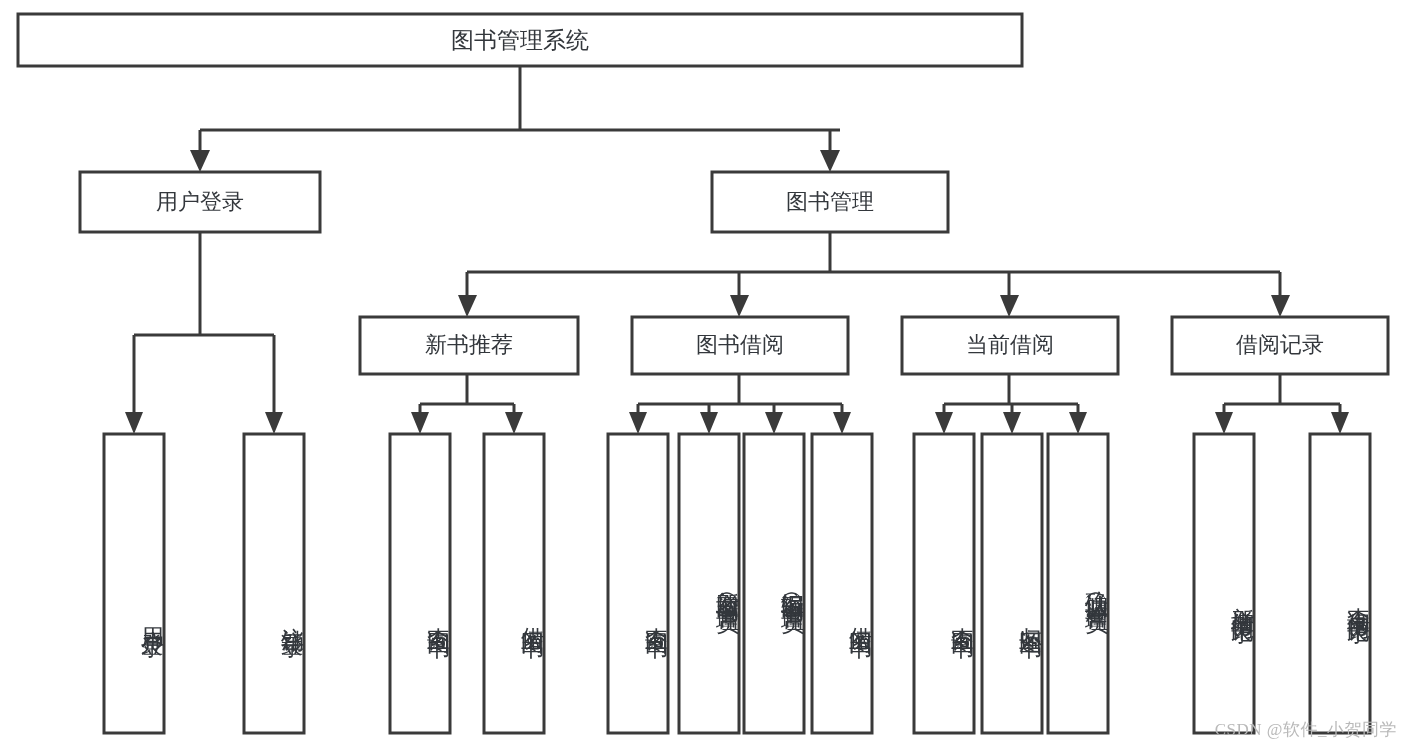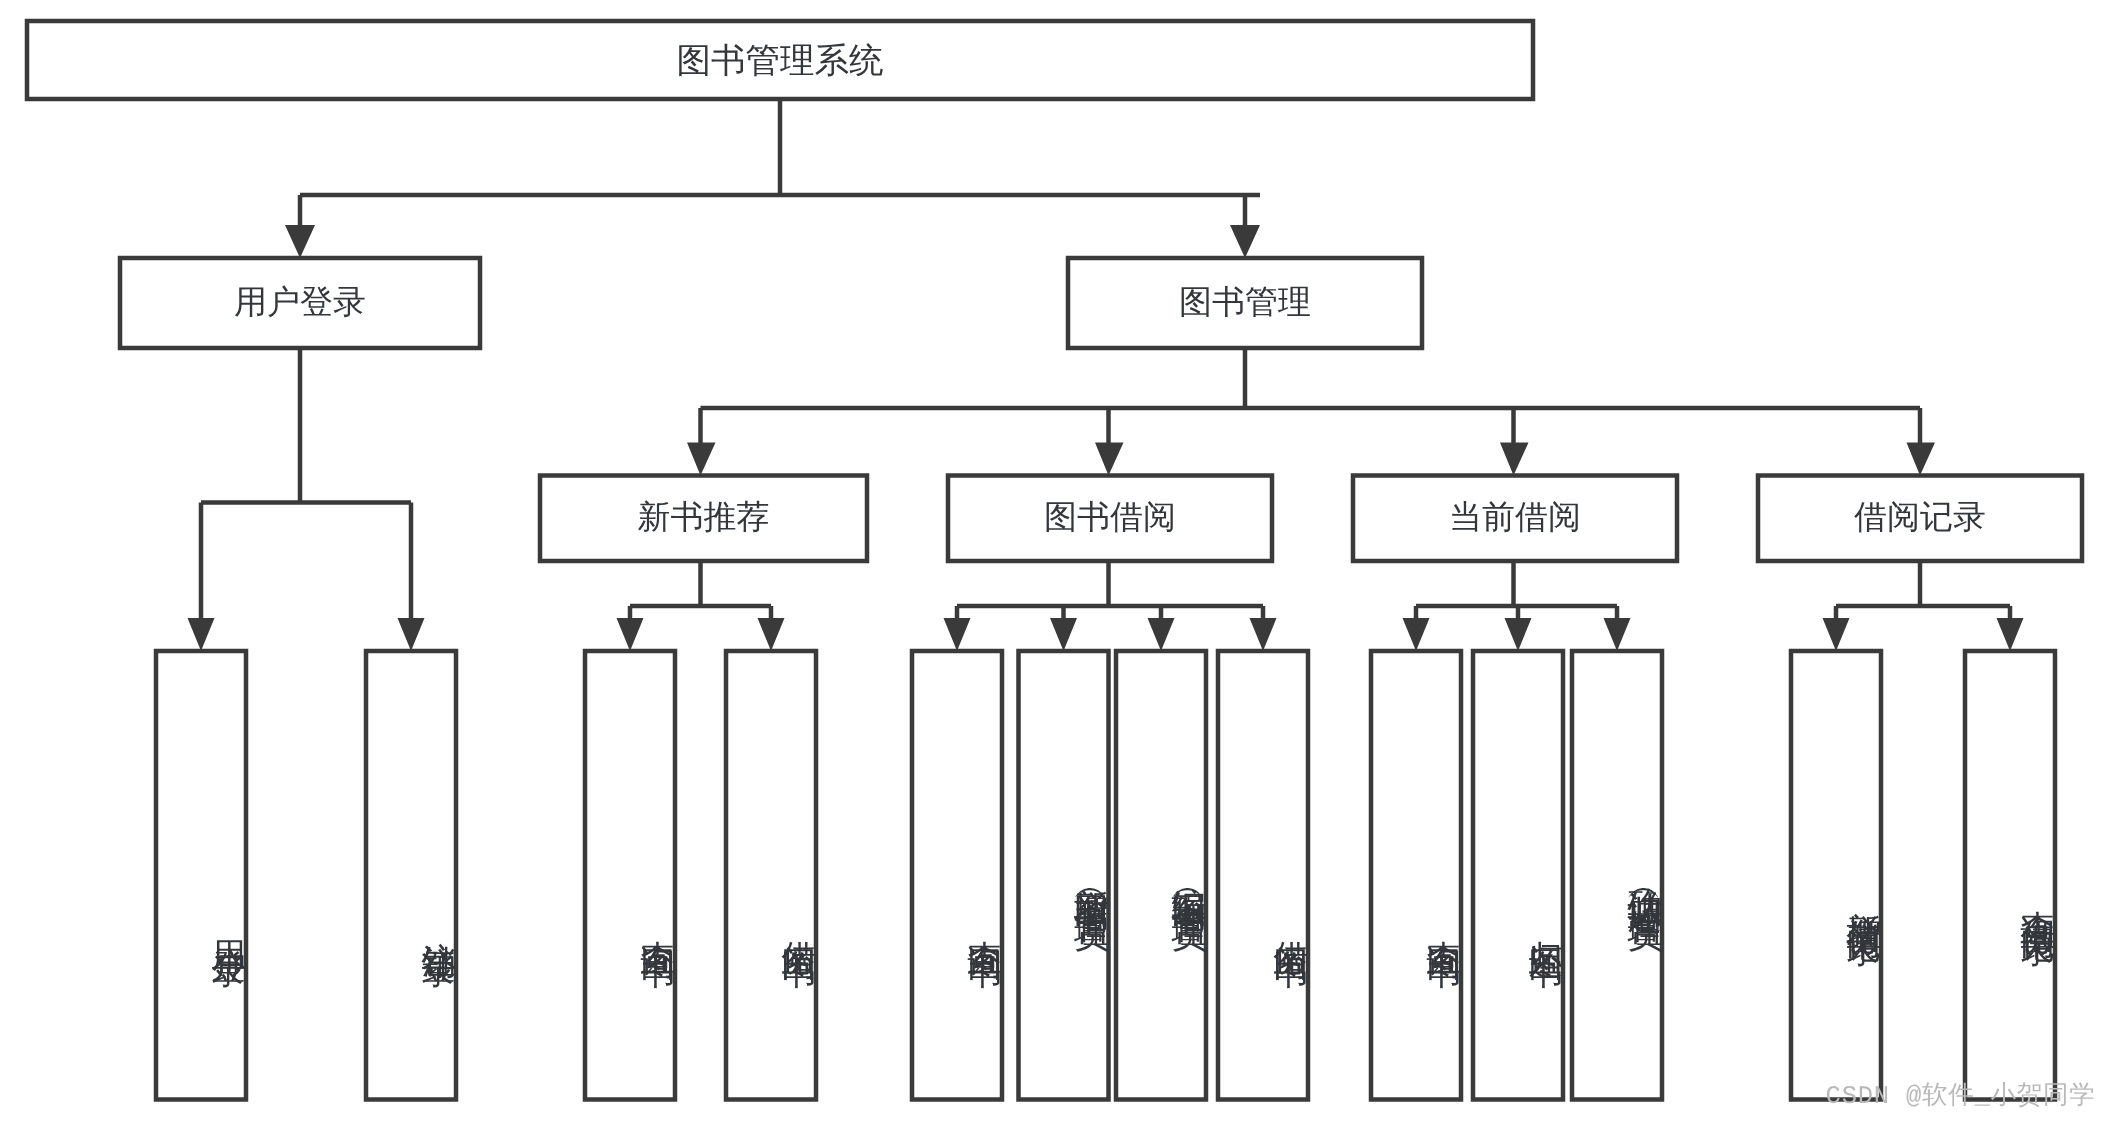--- a/index.html
+++ b/index.html
@@ -70,21 +70,21 @@
     text-align: center;
     pointer-events: none;
     display: flex;
     align-items: flex-start;
     justify-content: center;
   }
   .watermark {
     position: absolute;
     right: 8px;
     bottom: 6px;
-    font-family: Liberation Mono, monospace;
+    font-family: Liberation Serif, serif;
     font-size: 17px;
     color: #b9b9b9;
     white-space: nowrap;
     letter-spacing: 0.5px;
   }
 </style>
 </head>
 <body>
 
 <div id="diagram-root">

